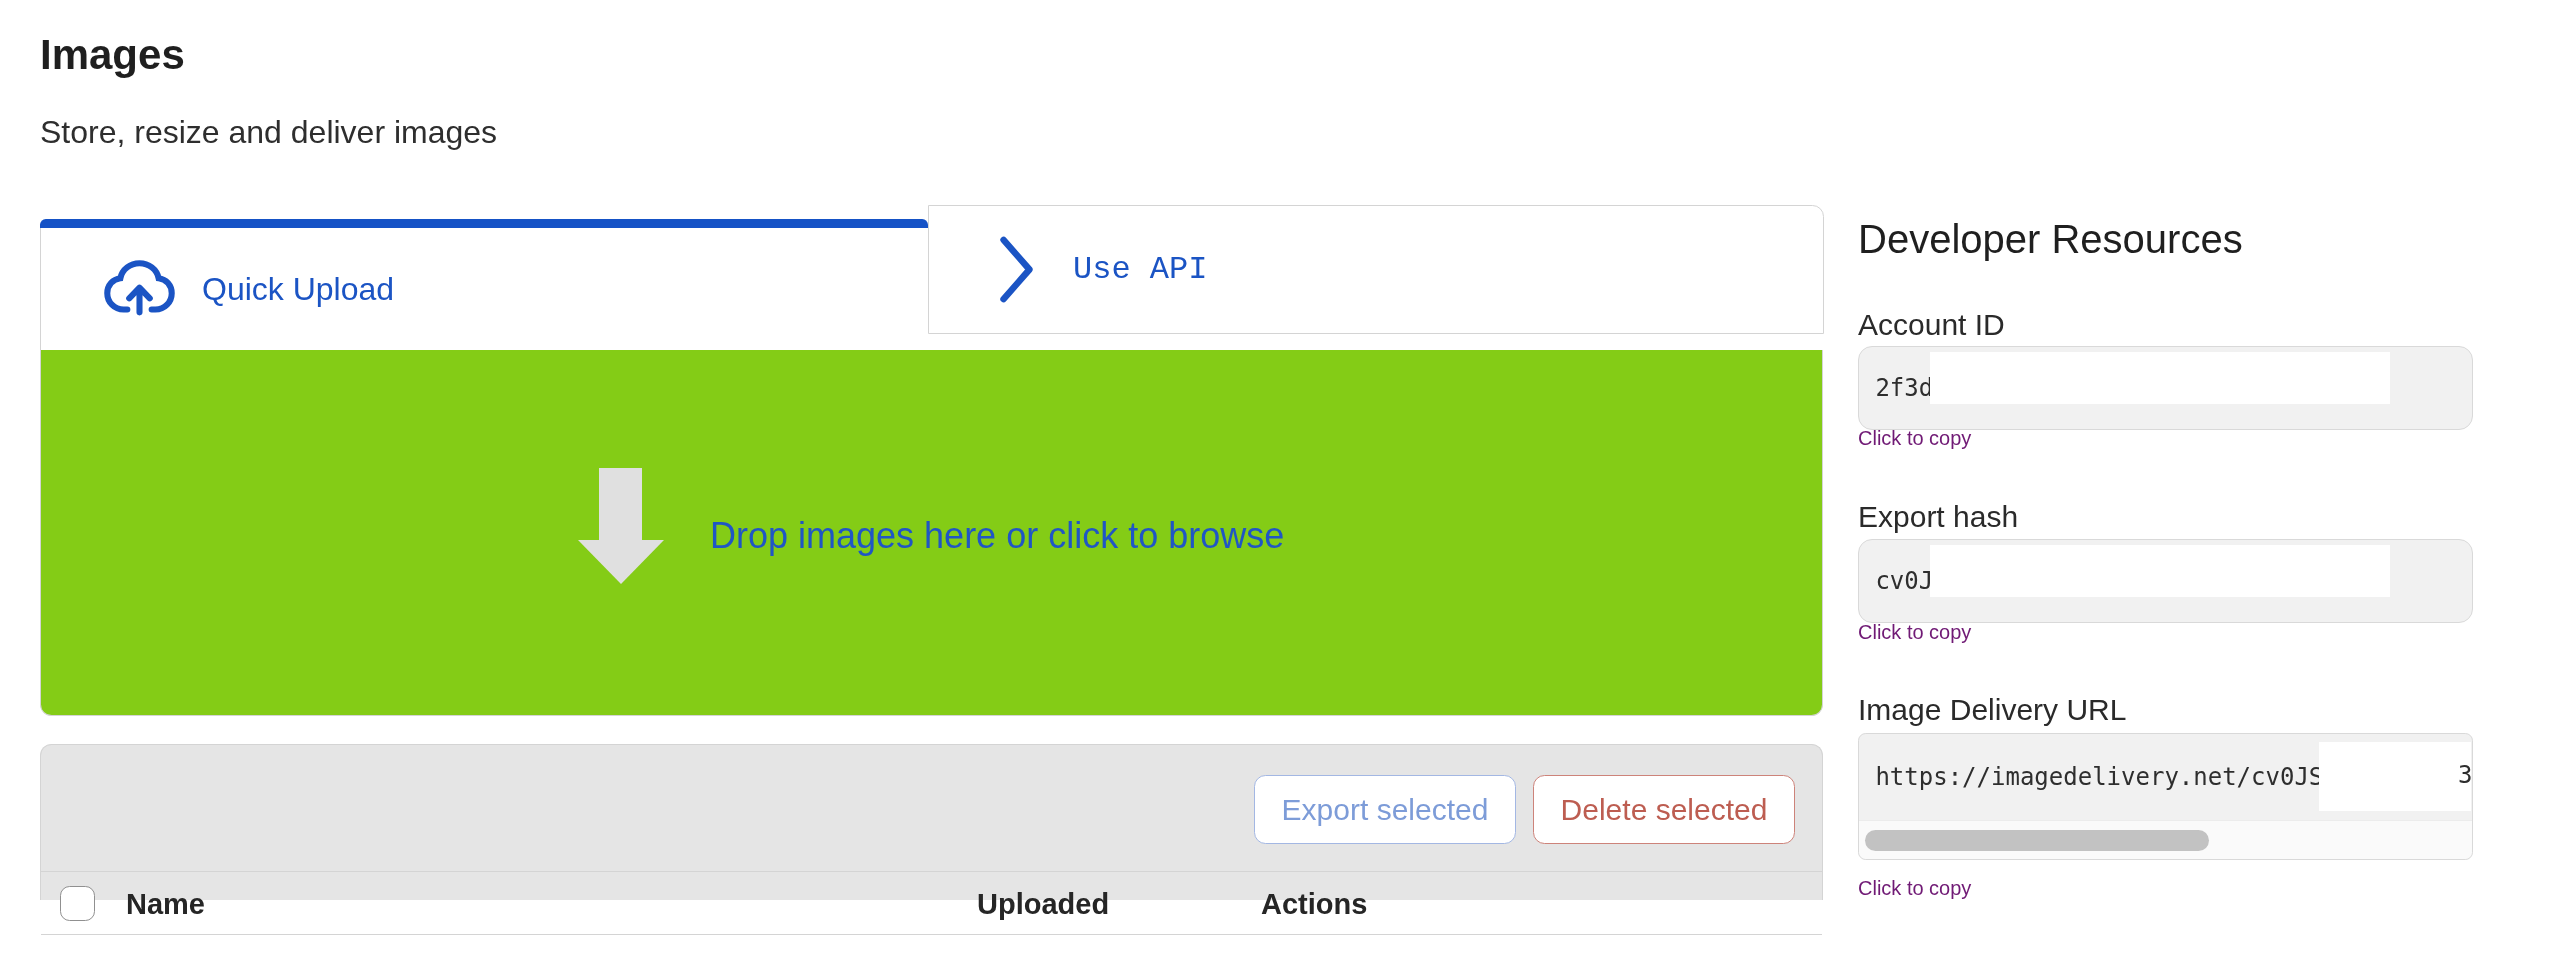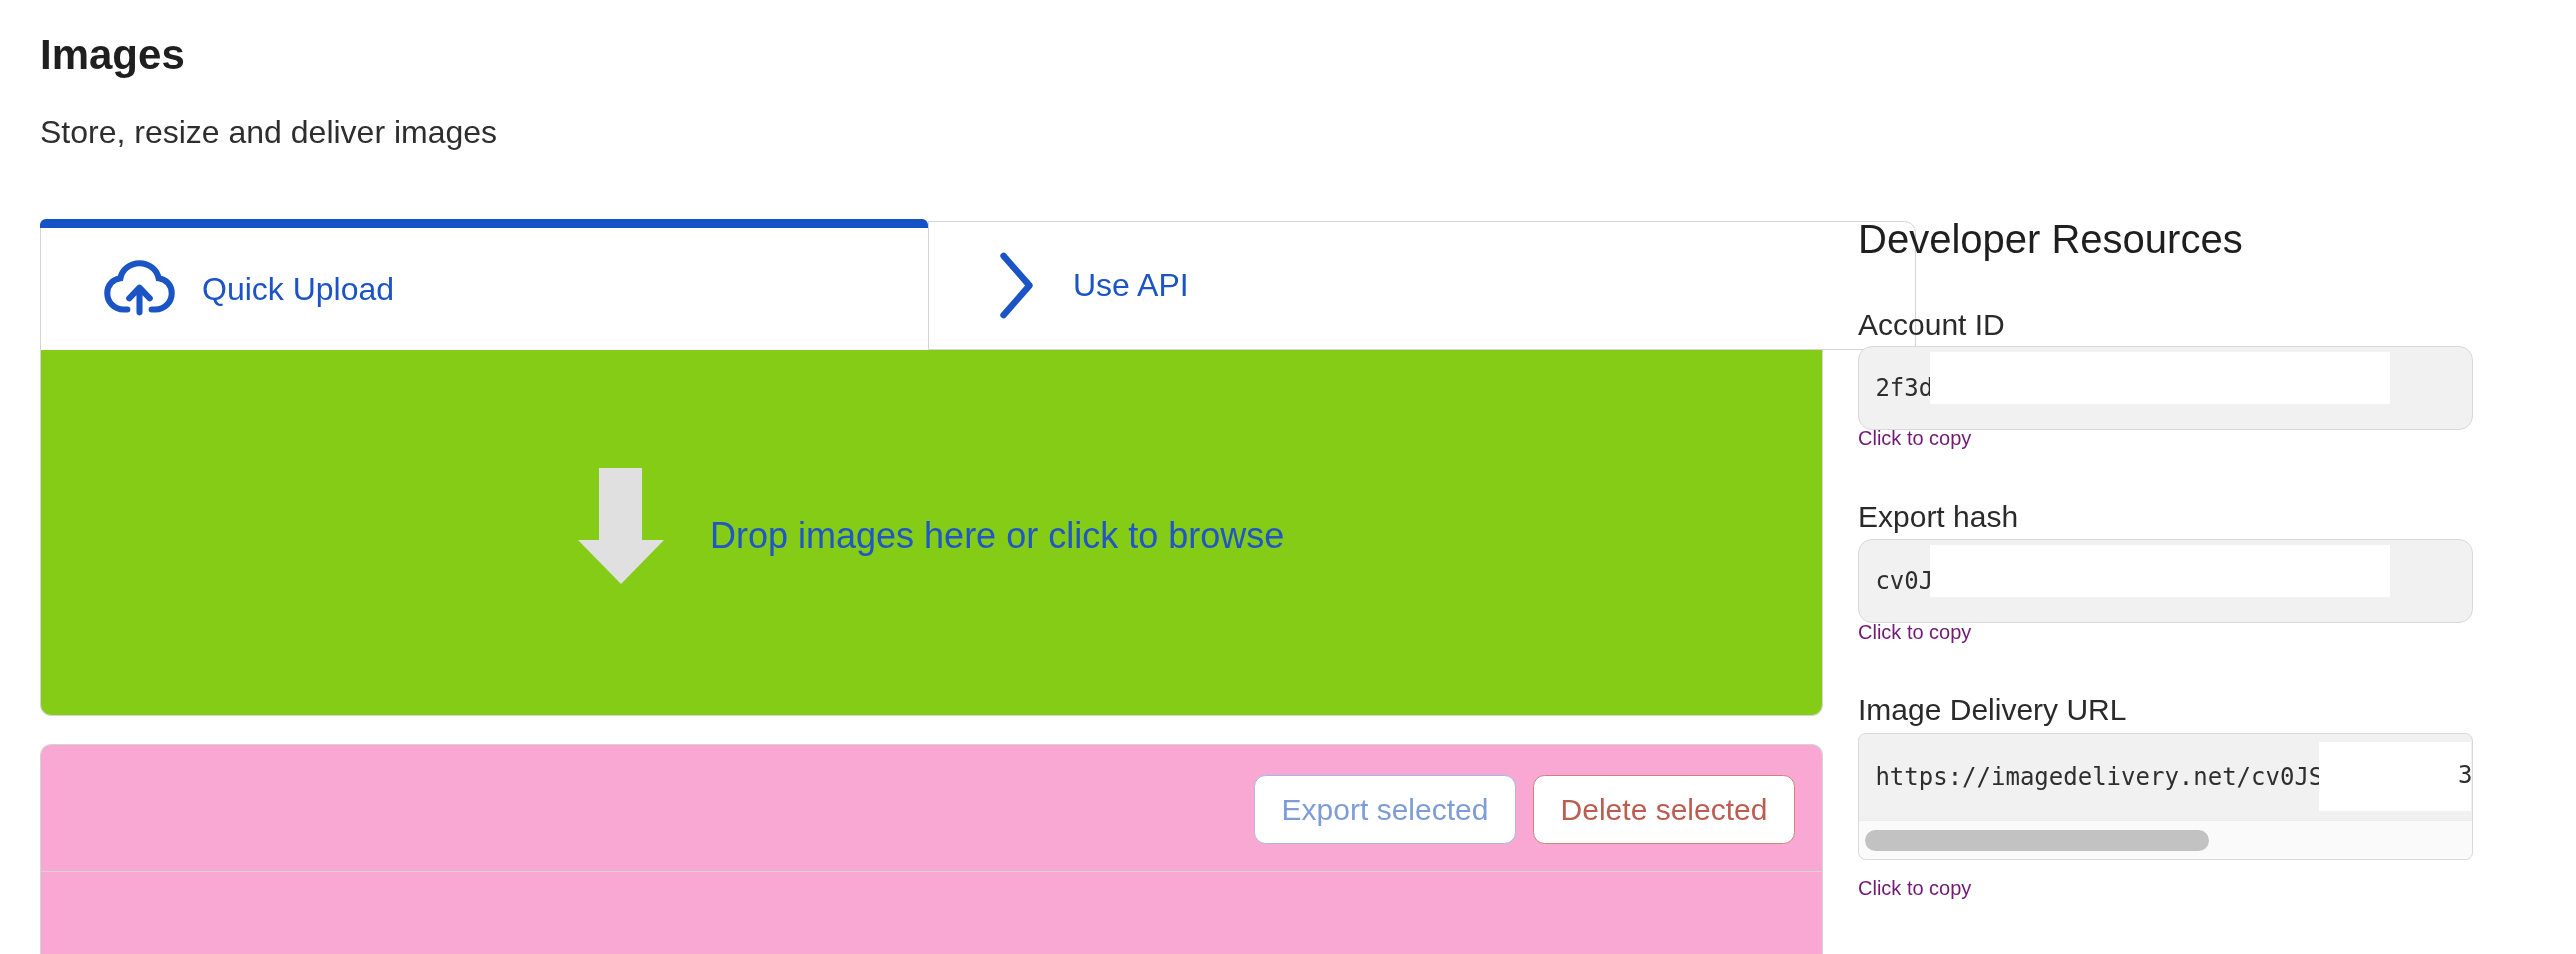--- a/index.html
+++ b/index.html
@@ -10,38 +10,38 @@
   
   #page-title   { left:40px; top:31px; font-size:42px; font-weight:700; color:#1f1f1f; }
   #page-subtitle{ left:40px; top:114px; font-size:32px; font-weight:400; color:#2e2e2e; }
 
   
   #tab-indicator { left:40px; top:219px; width:888px; height:8.7px;
                    background:#1552c6; border-radius:5.8px 5.8px 0 0; }
   .tab { display:flex; align-items:center; background:#fff; }
   #tab-quick-upload { left:40px; top:228px; width:888px; height:122px;
                       border-left:1.9px solid #d4d4d4; padding-left:63px; gap:27px; }
-  #tab-use-api { left:928px; top:221px; width:988px; height:129px;
+  #tab-use-api { left:928px; top:205px; width:896px; height:129px;
                  border:1.9px solid #d4d4d4; border-radius:0 11.5px 0 0;
-                 padding-left:69px; gap:38px; }
+                 padding-left:69px; gap:38px;font-family:Liberation Mono, monospace; }
   .tab-label { font-size:32px; color:#1b54c4; }
 
   
   #dropzone { left:40px; top:350px; width:1783px; height:366px; background:#84cc16;
               border:1.9px solid #d4d4d4; border-top:none; border-radius:0 0 11.5px 11.5px; }
   #arrow-stem { left:558px; top:118px; width:43px; height:73px; background:#e0e0e0; }
   #arrow-head { left:537px; top:190px; width:0; height:0;
                 border-left:43px solid transparent; border-right:43px solid transparent;
                 border-top:44px solid #e0e0e0; }
   #dropzone-label { left:669px; top:165px; font-size:36px; color:#2056c5; }
 
   
-  #images-card { left:40px; top:744px; width:1783px; height:211px;
+  #images-card { left:40px; top:744px; width:1783px; height:156px;
                  border:1.9px solid #d4d4d4; border-bottom:none; border-radius:11.5px 11.5px 0 0;
-                 background:#f9a8d4; }
+                 background:#e5e5e5; }
   #card-toolbar { position:relative; height:127px; border-bottom:1.9px solid #d4d4d4; }
   .btn { position:absolute; top:30px; height:69px; background:#fff; border-radius:11.5px;
          font-size:30px; font-family:"Liberation Sans", sans-serif; cursor:pointer; }
   #export-button { right:306px; width:262px; border:1.9px solid #a3b7e3; color:#7d9cd8; }
   #delete-button { right:27px;  width:262px; border:1.9px solid #cd837a; color:#bd5d51; }
   #card-thead { position:relative; height:63px; border-bottom:1.9px solid #d4d4d4; }
   #select-all-checkbox { position:absolute; left:19px; top:14.4px; width:35px; height:35px;
                          border:1.9px solid #909090; border-radius:9.6px; background:#fff; }
   .th { position:absolute; top:16.4px; font-size:29px; font-weight:700; color:#262626; }
   #th-name     { left:85px; }
@@ -107,20 +107,26 @@
     <div class="abs" id="arrow-head"></div>
   </span>
   <span class="abs" id="dropzone-label">Drop images here or click to browse</span>
 </div>
 
 <div class="abs" id="images-card">
   <div id="card-toolbar">
     <button class="btn" id="export-button">Export selected</button>
     <button class="btn" id="delete-button">Delete selected</button>
   </div>
+  <div id="card-thead">
+    <span id="select-all-checkbox"></span>
+    <span class="th" id="th-name">Name</span>
+    <span class="th" id="th-uploaded">Uploaded</span>
+    <span class="th" id="th-actions">Actions</span>
+  </div>
 </div>
 
 <h2 class="abs" id="sidebar-title">Developer Resources</h2>
 
 <div class="abs field-label" id="label-account-id">Account ID</div>
 <div class="abs copy-input" id="input-account-id">
   <span class="mono">2f3d</span>
   <span class="redaction redaction-std"></span>
 </div>
 <div class="abs hint" id="hint-account-id">Click to copy</div>

